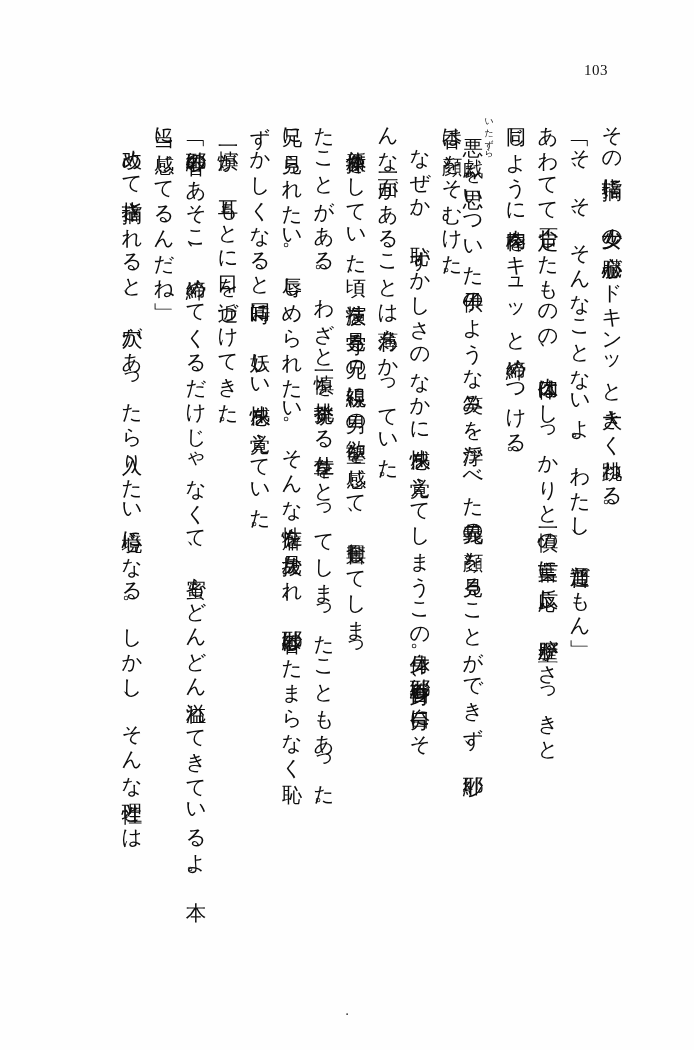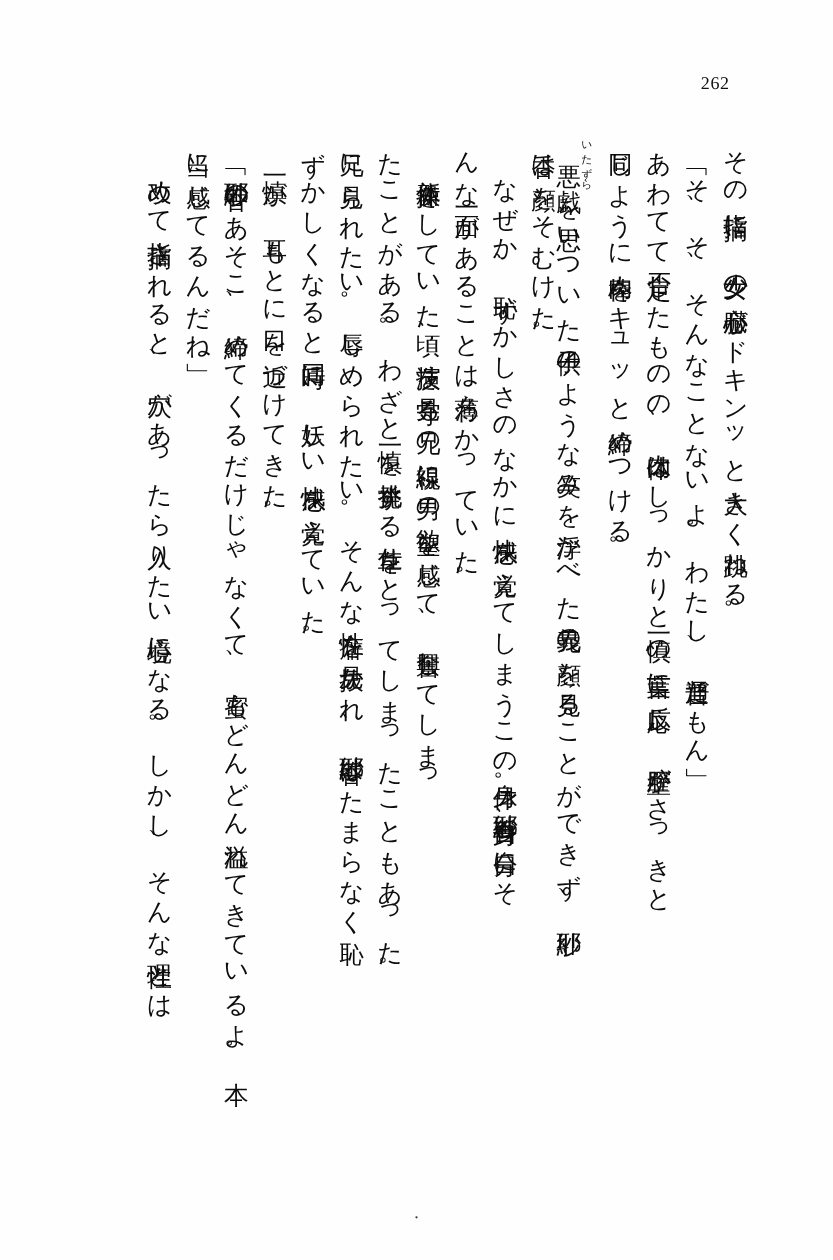--- a/index.html
+++ b/index.html
@@ -84,21 +84,21 @@
     transform: translateX(-50%);
     font-size: 11px;
     color: #333;
   }
 </style>
 </head>
 <body>
 
 <div class="page">
 
-  <div class="page-number">262</div>
+  <div class="page-number">103</div>
 
   <div class="text-block">
     <div class="tcol">その指摘に、少女の心臓がドキンッと大きく跳ねる。</div>
     <div class="tcol indent">「そ、そ、そんなことないよ。わたし、普通だもん」</div>
     <div class="tcol">あわてて否定したものの、肉体はしっかりと慎一の言葉に反応し、膣壁がさっきと</div>
     <div class="tcol">同じように肉棒をキュッと締めつける。</div>
     <div class="tcol"><ruby>悪戯<rt>いたずら</rt></ruby>を思いついた子供のような笑みを浮かべた義兄の顔を見ることができず、紗耶</div>
     <div class="tcol">香は顔をそむけた。</div>
     <div class="tcol indent">なぜか、恥ずかしさのなかに快感を覚えてしまうこの身体。紗耶香自身、自分にそ</div>
     <div class="tcol">んな一面があることは薄々わかっていた。</div>

